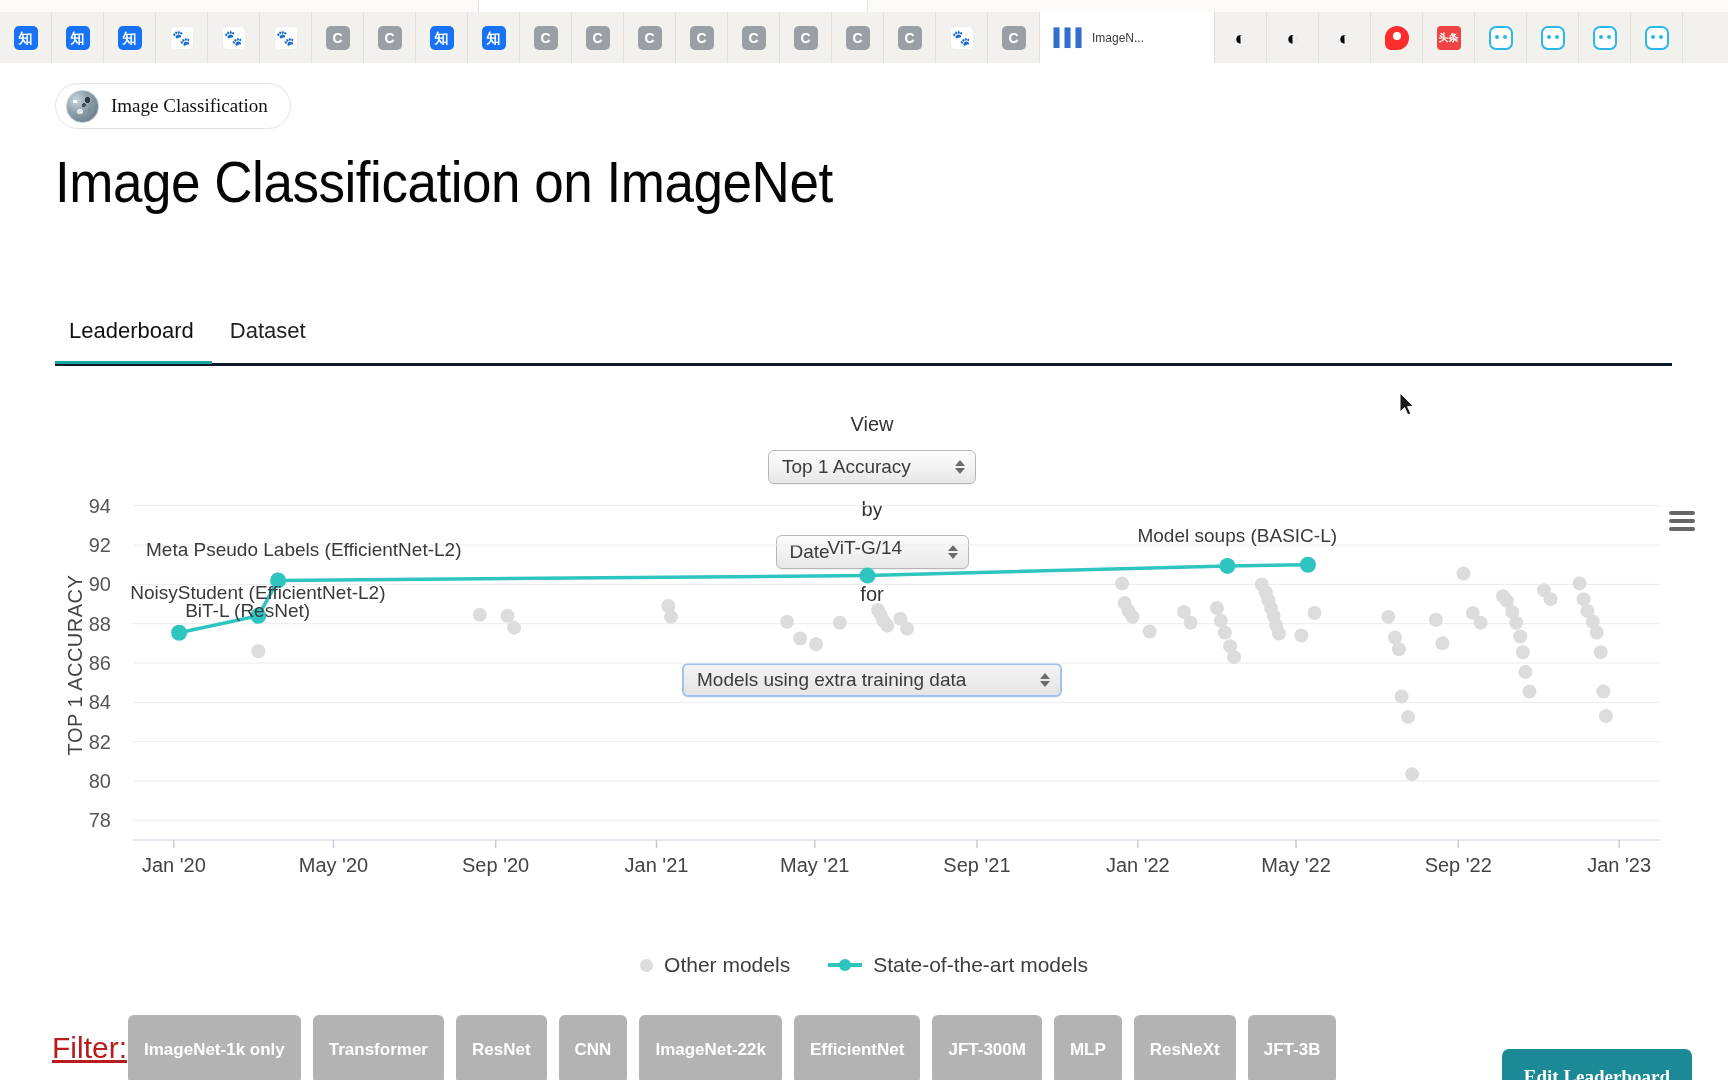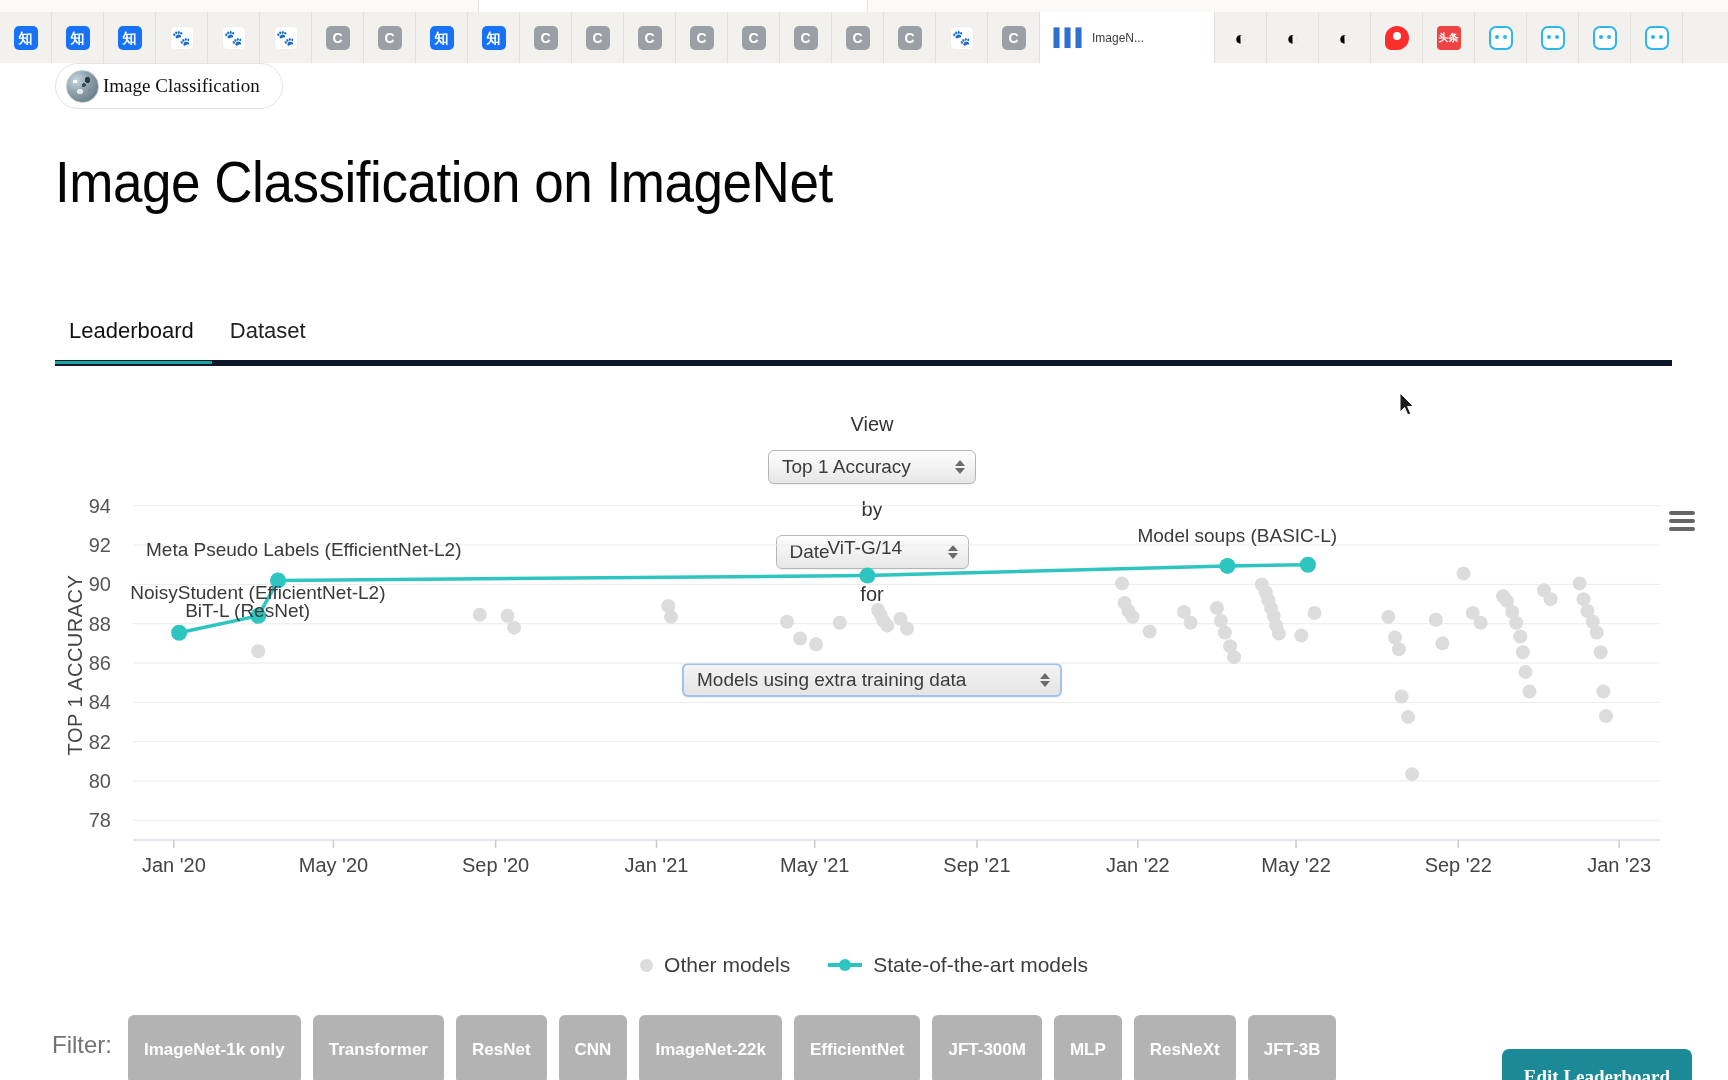--- a/index.html
+++ b/index.html
@@ -72,24 +72,24 @@
                  font-family:"DejaVu Sans", sans-serif; border-radius:4px;}
   .fav-bili  { background: #fff; border:2px solid #2bb8e8; border-radius:7px; position:relative;}
   .fav-bili::before, .fav-bili::after{ content:""; position:absolute; width:4px; height:4px;
         background:#2bb8e8; border-radius:50%; top:7px;}
   .fav-bili::before{ left:4px;} .fav-bili::after{ right:4px;}
 
   
   .page { position: absolute; top: 63px; left: 0; width: 1728px; height: 1017px; background: #fff; }
 
   .crumb-pill {
-    position: absolute; top: 0; left: 55px;
+    position: absolute; top: 20px; left: 55px;
     height: 46px; padding: 0 22px 0 10px;
     border: 1px solid #e3e3e3; border-radius: 24px;
-    display: flex; align-items: center; gap: 4px;
+    display: flex; align-items: center; gap: 12px;
     background: #fff;
   }
   .crumb-logo {
     width: 33px; height: 33px; border-radius: 50%;
     background: radial-gradient(circle at 30% 30%, #c9d7df 0%, #8fa3ad 40%, #5a6b74 100%);
     position: relative; overflow: hidden;
     border: 1px solid #b9c4ca;
   }
   .crumb-logo::before{
     content:""; position:absolute; inset:3px;
@@ -108,21 +108,21 @@
     font-size: 57px; line-height: 1.1; color: #050505;
     font-family: "Liberation Sans", sans-serif;
     font-weight: 400;
     letter-spacing: -0.5px;
     transform: scaleX(0.93); transform-origin: left center;
   }
 
   .tabs-row {
     position: absolute; top: 255px; left: 55px; width: 1617px;
     height: 48px;
-    border-bottom: 6px solid #0f172a;
+    border-bottom: 3px solid #0f172a;
     display: flex; align-items: flex-start; gap: 0;
   }
   .ptab {
     font-size: 22px; color: #222; padding: 0 18px 17px 18px;
     font-family: "Liberation Sans", sans-serif;
   }
   .ptab:first-child { padding-left: 14px; }
   .ptab.selected { border-bottom: 3px solid #16a8a0; color: #111; }
 
   
@@ -185,21 +185,21 @@
   }
   .lg-line::after {
     content:""; position:absolute; top:-6px; left:11px; width:12px; height:12px;
     border-radius:50%; background:#2ec4c0;
   }
 
   
   .filter-area { position: absolute; top: 952px; left: 0; width: 1728px; }
   .filter-label {
     position: absolute; left: 52px; top: 16px;
-    font-size: 24px; color: #737373;
+    font-size: 30px; color: #b91c1c; text-decoration: underline;
   }
   .chips {
     position: absolute; left: 128px; top: 0; width: 1230px;
     display: flex; flex-wrap: wrap; gap: 10px 12px;
   }
   .chip {
     background: #b3b3b3; color: #fff;
     border-radius: 6px;
     font-size: 17px; font-weight: bold;
     padding: 26px 16px;

